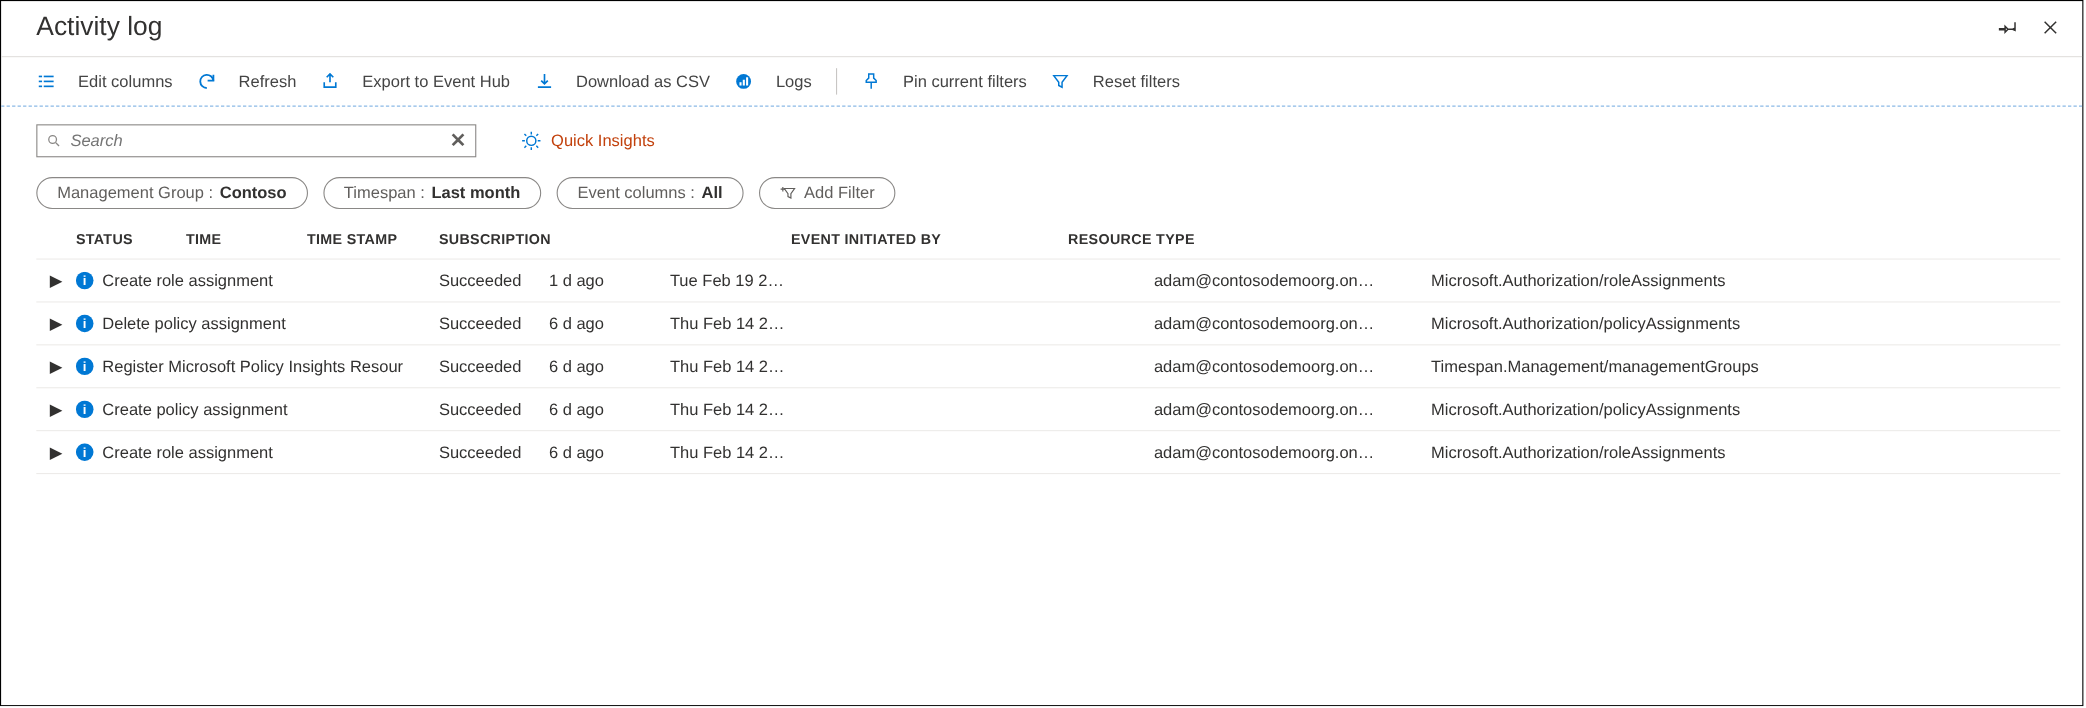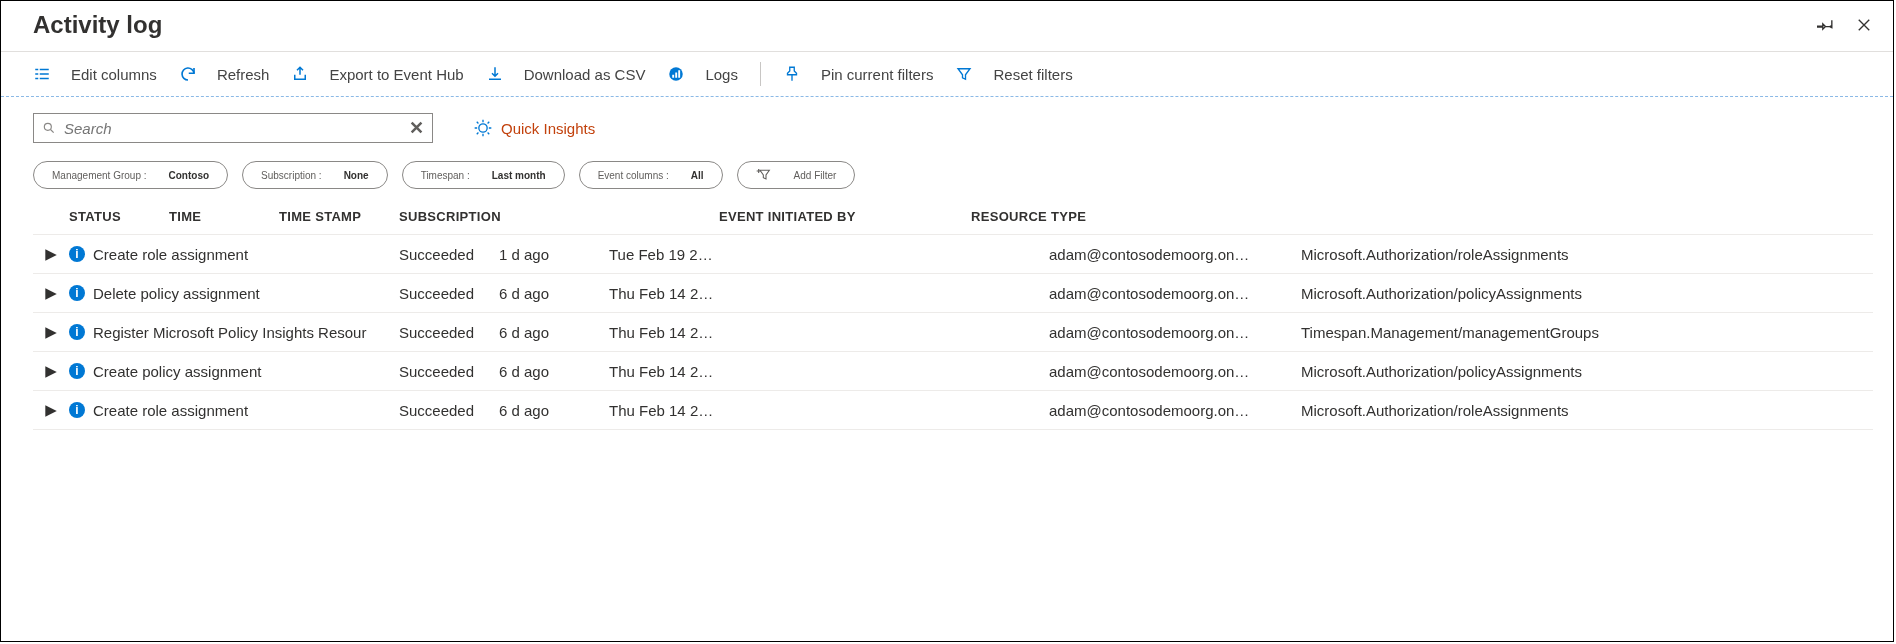--- a/index.html
+++ b/index.html
@@ -1,34 +1,34 @@
 <!DOCTYPE html>
 <html><head>
 <meta charset="utf-8">
 <style>
   html,body{margin:0;padding:0;font-family:"Segoe UI",Arial,sans-serif;font-size:14px;color:#323130;background:#fff;}
   .blade{border:1px solid #000;width:1894px;height:642px;box-sizing:border-box;overflow:hidden;position:relative;}
   .header{display:flex;align-items:center;padding:10px 20px 12px 32px;}
-  .header-title{font-size:24px;font-weight:700;flex:1;}
+  .header-title{font-size:24px;font-weight:400;flex:1;}
   .header-icons{display:flex;gap:20px;align-items:center;}
   .header-icons .ico{width:18px;height:18px;cursor:pointer;color:#323130;}
   .toolbar{display:flex;align-items:center;gap:22px;padding:10px 20px 10px 32px;border-top:1px solid #e1dfdd;border-bottom:1px dashed #8bb9e6;}
   .tbtn{display:flex;align-items:center;gap:20px;color:#444;cursor:pointer;font-size:15px;}
   .tbtn svg{width:18px;height:18px;color:#0078d4;}
   .vsep{width:1px;height:24px;background:#c8c6c4;}
   .filterbar{padding:16px 20px 6px 32px;}
   .row1{display:flex;align-items:center;gap:40px;}
   .searchwrap{display:flex;align-items:center;border:1px solid #8a8886;width:400px;height:30px;padding:0 8px;box-sizing:border-box;}
   .searchwrap svg{width:14px;height:14px;color:#8a8886;}
   .searchwrap input{border:none;outline:none;flex:1;padding:0 8px;font-size:15px;font-style:italic;color:#605e5c;}
   .searchwrap .clr{font-size:18px;font-weight:bold;color:#605e5c;cursor:pointer;}
   .qi{display:flex;align-items:center;gap:8px;color:#c2410c;cursor:pointer;font-size:15px;}
   .qi svg{width:20px;height:20px;color:#0078d4;}
   .row2{display:flex;gap:14px;margin-top:18px;}
-  .pill{border:1px solid #8a8886;border-radius:18px;padding:5px 18px;font-size:10px;color:#605e5c;cursor:pointer;display:flex;align-items:center;gap:22px;}
+  .pill{border:1px solid #8a8886;border-radius:18px;padding:5px 18px;font-size:15px;color:#605e5c;cursor:pointer;display:flex;align-items:center;gap:6px;}
   .pill b{font-weight:700;color:#323130;}
   .pill svg{width:16px;height:16px;color:#605e5c;}
   .count{padding:18px 20px 6px 32px;font-size:15px;color:#323130;}
   .grid{padding:0 20px 0 32px;}
   .ghead{display:flex;font-size:13px;font-weight:700;color:#323130;border-bottom:1px solid #edebe9;padding:14px 0 10px 0;}
   .grow{display:flex;align-items:center;border-bottom:1px solid #edebe9;padding:10px 0;font-size:15px;}
   .c-exp{width:36px;display:flex;justify-content:center;}
   .c-op{width:330px;display:flex;align-items:center;gap:8px;overflow:hidden;white-space:nowrap;}
   .c-status{width:100px;}
   .c-time{width:110px;}
@@ -136,24 +136,20 @@
           </svg>
         <span>Quick Insights</span>
       </div>
     </div>
     <div class="row2">
       <div class="pill">
         <span>Management Group : </span>
           <b>Contoso</b>
       </div>
       <div class="pill">
-        <span>Subscription : </span>
-          <b>None</b>
-      </div>
-      <div class="pill">
         <span>Timespan : </span>
           <b>Last month</b>
       </div>
       <div class="pill">
         <span>Event columns : </span>
           <b>All</b>
       </div>
       <div class="pill">
         <svg viewBox="0 0 24 24" fill="none" stroke="currentColor" stroke-width="1.6">
             <path d="M6 5h14l-5 7v6l-4-2v-4L6 5z"></path>

